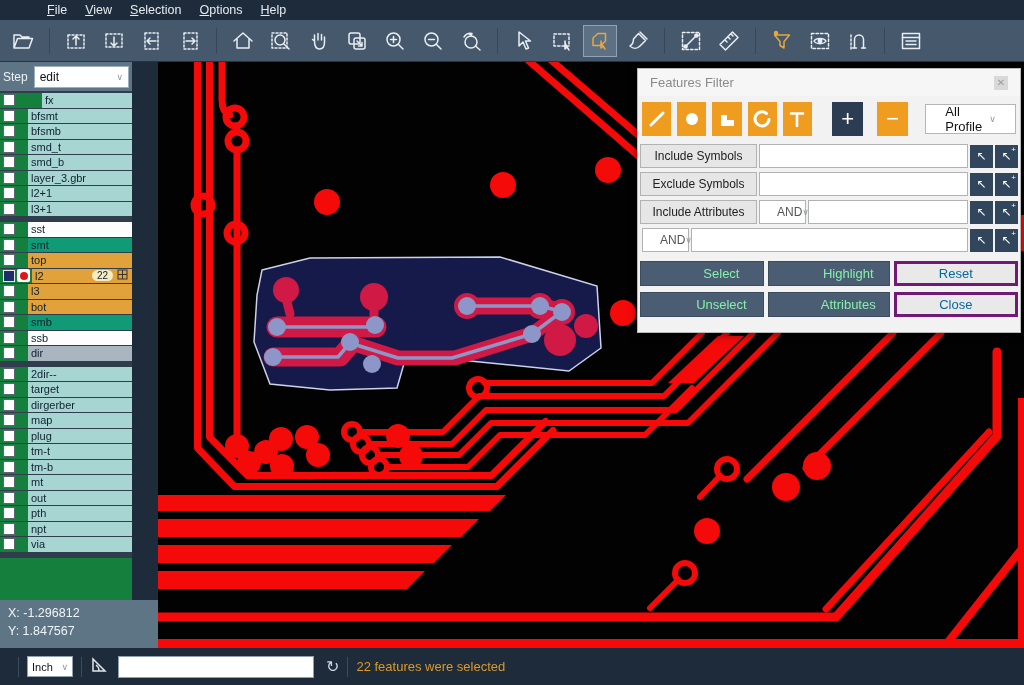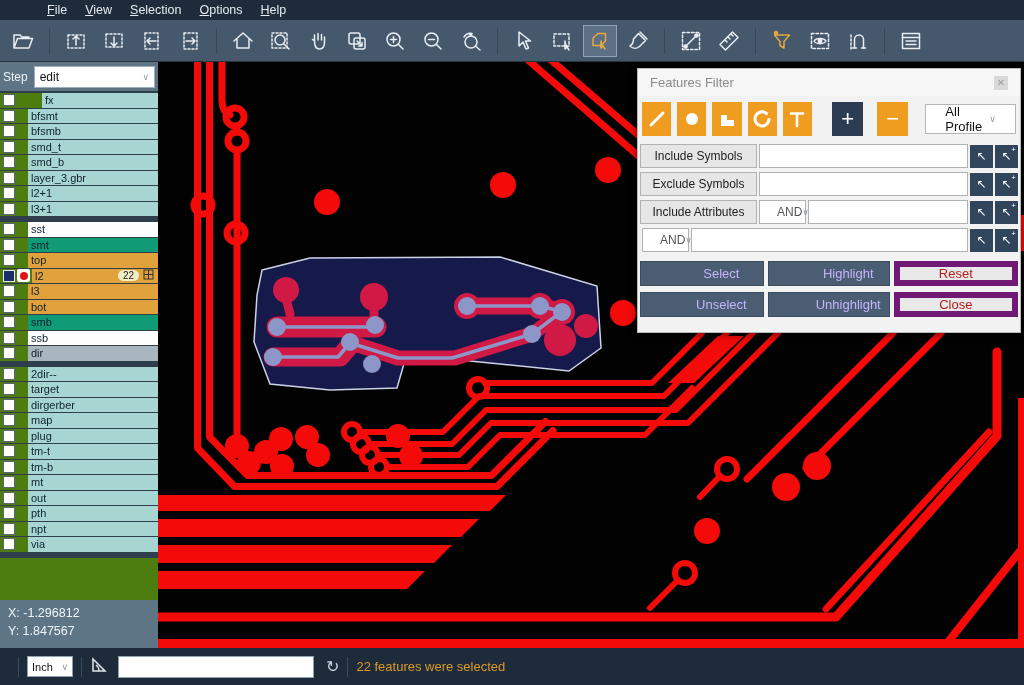--- a/index.html
+++ b/index.html
@@ -15,21 +15,21 @@
   
   .toolbar { position:absolute; left:0; top:20px; width:1024px; height:42px; background:#46586c; border-bottom:1px solid #27343f; display:flex; align-items:center; padding-left:6px; gap:4px; z-index:30; }
   .tbtn { width:34px; height:32px; display:flex; align-items:center; justify-content:center; border:1px solid transparent; }
   .tbtn svg { stroke:#e9eef3; fill:none; stroke-width:1.5; stroke-linecap:round; stroke-linejoin:round; }
   .tbtn.active { background:#5c7184; border:1px solid #8ea3b6; }
   .tbtn.active svg { stroke:#e9a83c; }
   .tbtn.warn svg { stroke:#e9a83c; }
   .tsep { width:1px; height:26px; background:#35485a; margin:0 5px; }
 
   
-  .sidebar { position:absolute; left:0; top:62px; width:158px; height:586px; background:#4d7c0f; z-index:20; }
+  .sidebar { position:absolute; left:0; top:62px; width:132px; height:586px; background:#15803d; z-index:20; }
   .steprow { height:31px; background:#5d7585; display:flex; align-items:center; padding:0 3px; border-bottom:2px solid #2f3d4c; }
   .steplabel { color:#eef2f5; font-size:12px; margin-right:6px; }
   .stepselect { flex:1; height:22px; background:#fff; border:1px solid #9fb0bd; display:flex; align-items:center; padding:0 5px; font-size:12px; color:#111; justify-content:space-between; }
   .chev { color:#8a9aa6; font-size:9px; }
   .layers { }
   .lgroup { border-bottom:5px solid #2f3d4c; }
   .lrow { height:15.5px; display:flex; align-items:center; border-bottom:1px solid #2f3d4c; position:relative; }
   .lcheck { width:12px; height:12px; background:#fdfdfd; border:1px solid #5c6670; margin:0 2px 0 3px; flex:none; }
   .lcheck.checked { background:#1b2d6b; border:1px solid #e8e8e8; }
   .lind { width:13px; height:13px; background:#fff; border-radius:2px; margin-right:2px; flex:none; display:none; align-items:center; justify-content:center; }
@@ -59,22 +59,22 @@
   .profsel { margin-left:11px; width:92px; height:30px; background:#fff; border:1px solid #b5b5b5; display:flex; align-items:center; padding:0 19px; color:#111; font-size:13px; justify-content:space-between; }
   .frow { display:flex; align-items:center; margin:4px 2px 0 2px; height:24px; }
   .flabel { width:117px; height:24px; background:#e6e6e6; border:1px solid #b2b2b2; display:flex; align-items:center; justify-content:center; color:#222; flex:none; }
   .fand { width:47px; height:24px; background:#fff; border:1px solid #b2b2b2; margin-left:2px; display:flex; align-items:center; justify-content:space-between; padding:0 17px; color:#555; flex:none; }
   .finput { flex:1; height:24px; background:#fff; border:1px solid #b2b2b2; margin-left:2px; }
   .abtn { width:23px; height:23px; background:#31455c; color:#fff; margin-left:2px; flex:none; display:flex; align-items:center; justify-content:center; font-size:12px; position:relative; }
   .abtn .plus { position:absolute; right:2px; top:0px; font-size:8px; }
   .dbuttons { margin:9px 2px 0 2px; }
   .dbrow { display:flex; gap:4px; margin-bottom:6px; }
   .bigbtn { height:25px; display:flex; align-items:center; justify-content:center; font-size:13px; }
-  .slate { background:#4a5d72; color:#c4b5fd; border:1px solid #3a4c5e;padding-left:39px; }
-  .light { background:#e9e9e9; color:#b91c1c; border:6px solid #701a75; }
+  .slate { background:#4a5d72; color:#86efac; border:1px solid #3a4c5e;padding-left:39px; }
+  .light { background:#e9e9e9; color:#0369a1; border:3px solid #701a75; }
   .w1 { width:125px; } .w2 { width:123px; } .w3 { width:126px; }
 
   
   .statusbar { position:absolute; left:0; top:648px; width:1024px; height:37px; background:#1d2b3a; display:flex; align-items:center; z-index:30; padding-left:10px; }
   .ssep { width:1px; height:20px; background:#3a4c5e; margin:0 8px; }
   .unitsel { width:46px; height:21px; background:#fff; border:1px solid #8fa0ae; display:flex; align-items:center; justify-content:space-between; padding:0 4px; font-size:11px; color:#111; }
   .angleicon svg { stroke:#dfe6ec; fill:none; stroke-width:1.5; }
   .cmdinput { width:196px; height:22px; background:#fff; border:1px solid #8fa0ae; margin-left:10px; }
   .sync { color:#cdd6de; font-size:16px; margin-left:12px; }
   .smsg { color:#dd9a28; font-size:13px; }
@@ -573,21 +573,21 @@
         </div>
       </div>
     <div class="dbuttons">
       <div class="dbrow">
         <div class="bigbtn slate w1">Select</div>
         <div class="bigbtn slate w2">Highlight</div>
         <div class="bigbtn light w3">Reset</div>
       </div>
       <div class="dbrow">
         <div class="bigbtn slate w1">Unselect</div>
-        <div class="bigbtn slate w2">Unhighlight</div>
+        <div class="bigbtn slate w2">Attributes</div>
         <div class="bigbtn light w3">Close</div>
       </div>
     </div>
   </div>
 
   <div class="statusbar">
     <div class="ssep"></div>
     <div class="unitsel">
       <span>Inch</span>
       <span class="chev">∨</span>

